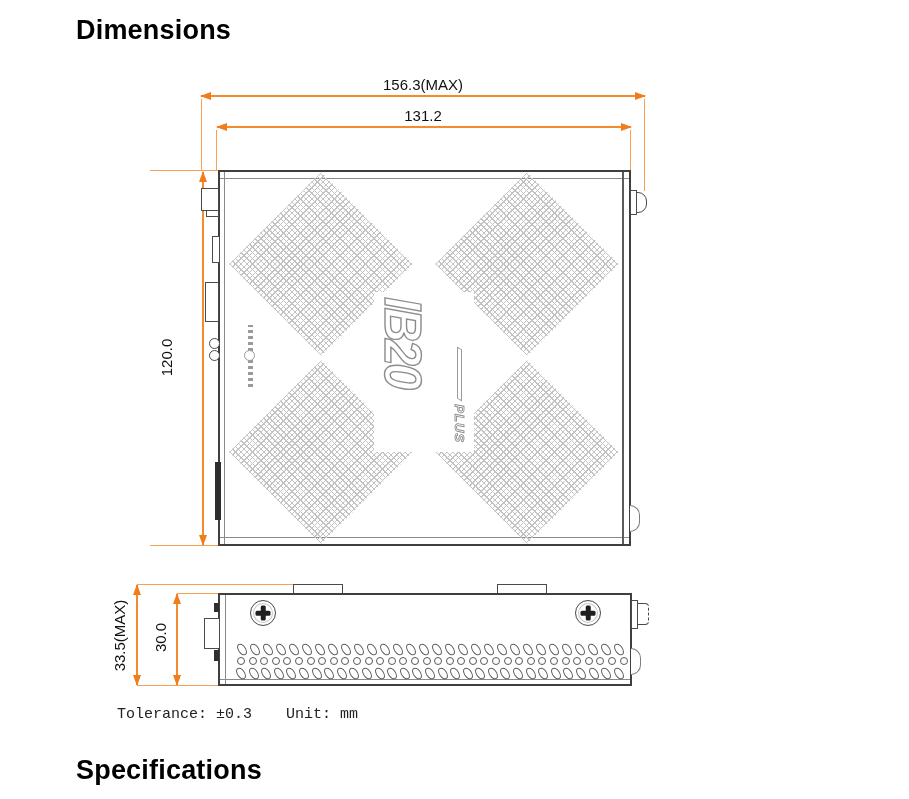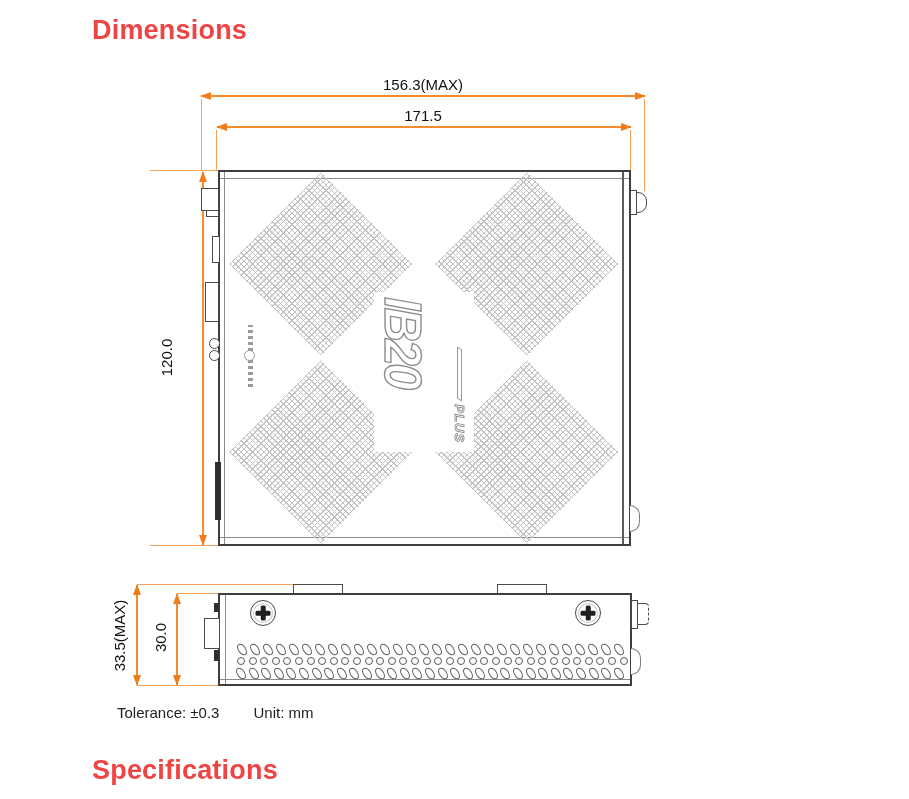--- a/index.html
+++ b/index.html
@@ -4,22 +4,22 @@
 <style>
   * { margin:0; padding:0; box-sizing:border-box; }
   html,body { background:#fff; }
   body {
     width:909px; height:799px; position:relative; overflow:hidden;
     font-family:"Liberation Sans", sans-serif; color:#1c1c1c;
   }
 
   
   .section-heading {
-    position:absolute; left:92px;
-    font-size:27px; font-weight:bold; color:#ef4444; letter-spacing:0.2px;
+    position:absolute; left:76px;
+    font-size:27px; font-weight:bold; color:#000000; letter-spacing:0.2px;
   }
 
   
   .dline-h, .dline-v { position:absolute; background:#f68b2c; }
   .dline-h { height:2px; }
   .dline-v { width:2px; }
   .dline-h::before, .dline-h::after, .dline-v::before, .dline-v::after {
     content:""; position:absolute; width:0; height:0;
   }
   .dline-h::before { left:-1px; top:-3.5px; border-top:4px solid transparent; border-bottom:4px solid transparent; border-right:11px solid #ef7d1a; }
@@ -78,33 +78,33 @@
     transform:rotate(-35deg); flex:none; }
   .vent-hole { width:8px; height:8px; border:1.1px solid #5a5a5a; border-radius:50%; flex:none; }
   .row-top .vent-slot { margin-right:5px; }
   .row-mid .vent-hole { margin-right:3.6px; }
   .row-bot .vent-slot { margin-right:4.6px; }
 
   .half-bump-r { position:absolute; border:1.2px solid #7d7d7d; border-left:none;
     border-radius:0 14px 14px 0; background:#fff; }
 
   .tolerance-note { position:absolute; left:117px; top:704px; font-size:15px; color:#222; }
-  .tolerance-note span { margin-right:34px; }
+  .tolerance-note span { margin-right:34px;font-family:Liberation Mono, monospace; }
 </style>
 </head>
 <body>
 
 <h1 class="section-heading" style="top:15px;">Dimensions</h1>
 
 <div class="dim-label" style="left:333px; top:76px; width:180px;">156.3(MAX)</div>
 <div class="dline-h" style="left:201px; top:95px; width:444px;"></div>
 <div class="ext-v" style="left:201px; top:99px; height:72px;"></div>
 <div class="ext-v" style="left:644px; top:99px; height:92px;"></div>
 
-<div class="dim-label" style="left:333px; top:107px; width:180px;">171.5</div>
+<div class="dim-label" style="left:333px; top:107px; width:180px;">131.2</div>
 <div class="dline-h" style="left:217px; top:126px; width:414px;"></div>
 <div class="ext-v" style="left:216px; top:130px; height:40px;"></div>
 <div class="ext-v" style="left:630px; top:130px; height:40px;"></div>
 
 <div class="dline-v" style="left:202px; top:172px; height:373px;"></div>
 <div class="dim-label rot" style="left:126px; top:349px; width:80px;">120.0</div>
 <div class="ext-h" style="left:150px; top:170px; width:68px;"></div>
 <div class="ext-h" style="left:150px; top:545px; width:68px;"></div>
 
 <div class="topview">

